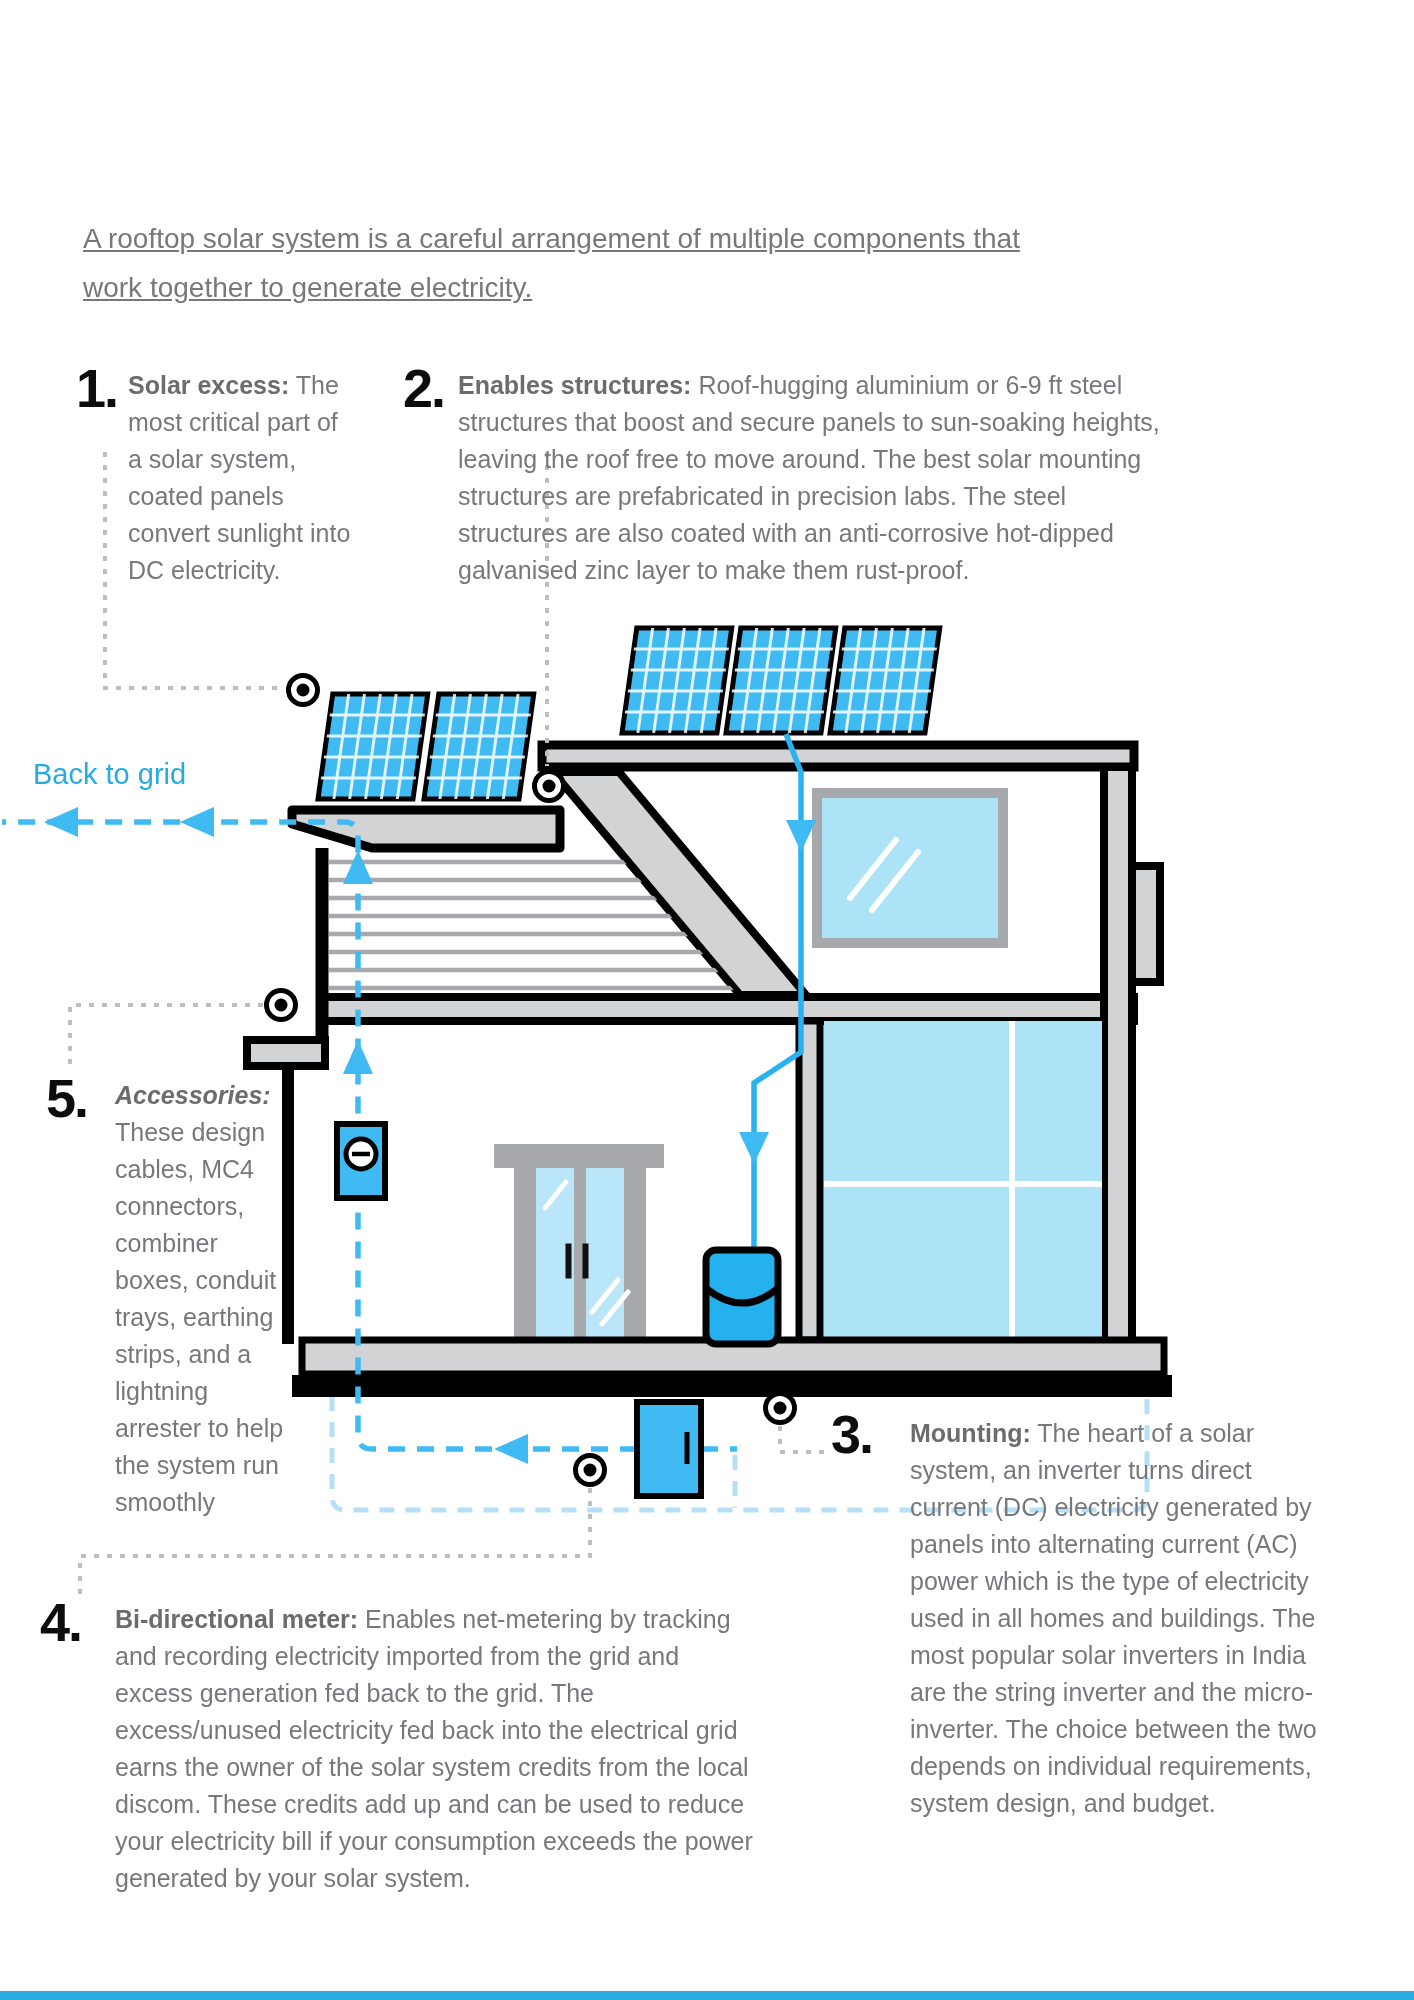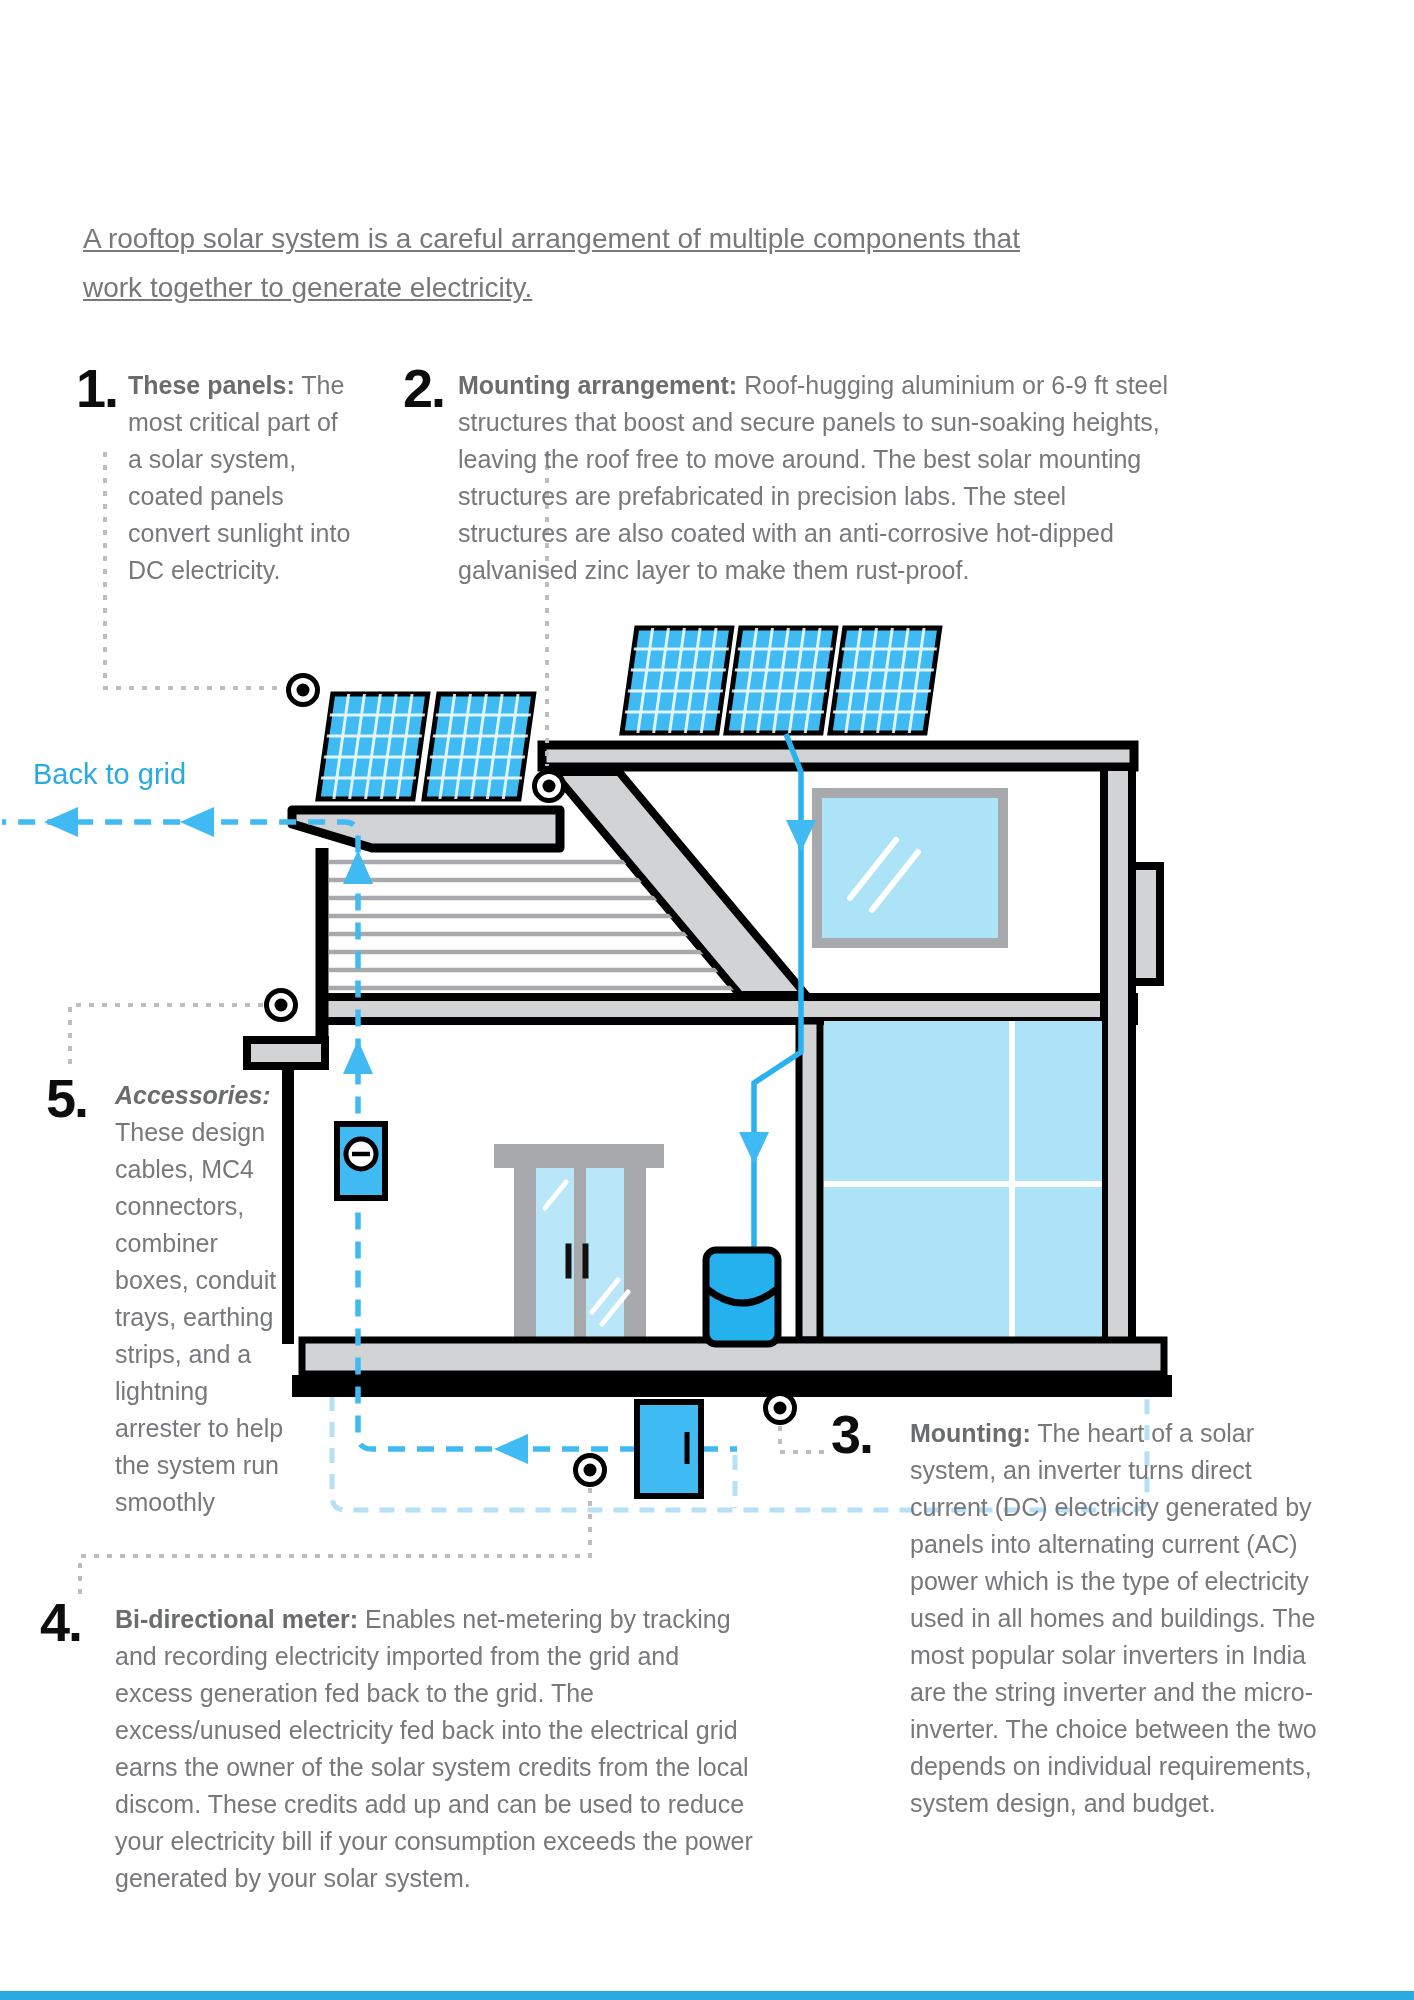--- a/index.html
+++ b/index.html
@@ -143,27 +143,27 @@
     <use href="#mdot" transform="translate(549,786)"></use>
     <use href="#mdot" transform="translate(780,1408)"></use>
     <use href="#mdot" transform="translate(590,1470)"></use>
     <use href="#mdot" transform="translate(281,1005)"></use>
   </svg>
 
   <div class="intro">A rooftop solar system is a careful arrangement of multiple components that work together to generate electricity.</div>
 
   <div class="num" id="num1">1.</div>
   <div class="txt" id="txt1">
-    <span class="lead">These panels:</span>
+    <span class="lead">Solar excess:</span>
     <span>The most critical part of a solar system, coated panels convert sunlight into DC electricity.</span>
   </div>
 
   <div class="num" id="num2">2.</div>
   <div class="txt" id="txt2">
-    <span class="lead">Mounting arrangement:</span>
+    <span class="lead">Enables structures:</span>
     <span>Roof-hugging aluminium or 6-9 ft steel structures that boost and secure panels to sun-soaking heights, leaving the roof free to move around. The best solar mounting structures are prefabricated in precision labs. The steel structures are also coated with an anti-corrosive hot-dipped galvanised zinc layer to make them rust-proof.</span>
   </div>
 
   <div class="num" id="num3">3.</div>
   <div class="txt" id="txt3">
     <span class="lead">Mounting:</span>
     <span>The heart of a solar system, an inverter turns direct current (DC) electricity generated by panels into alternating current (AC) power which is the type of electricity used in all homes and buildings. The most popular solar inverters in India are the string inverter and the micro-inverter. The choice between the two depends on individual requirements, system design, and budget.</span>
   </div>
 
   <div class="num" id="num4">4.</div>

